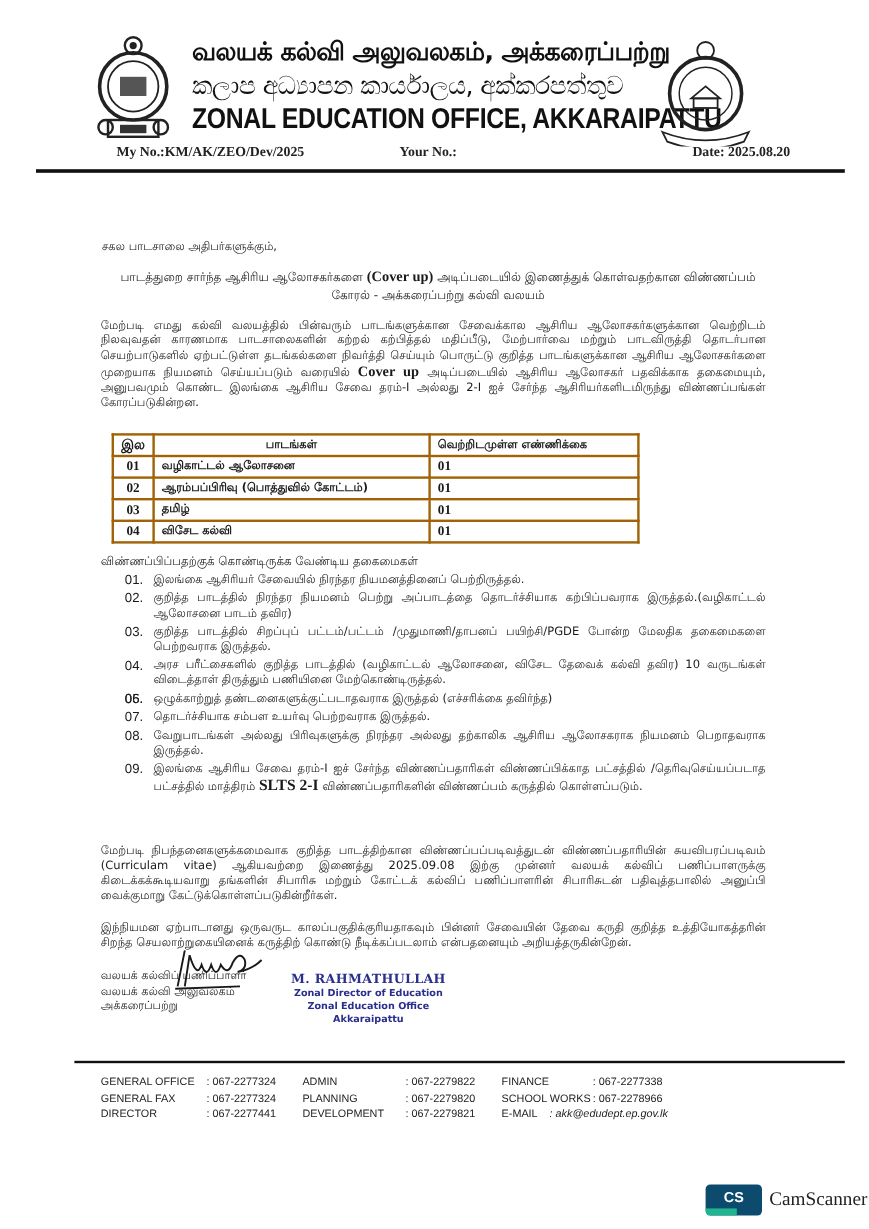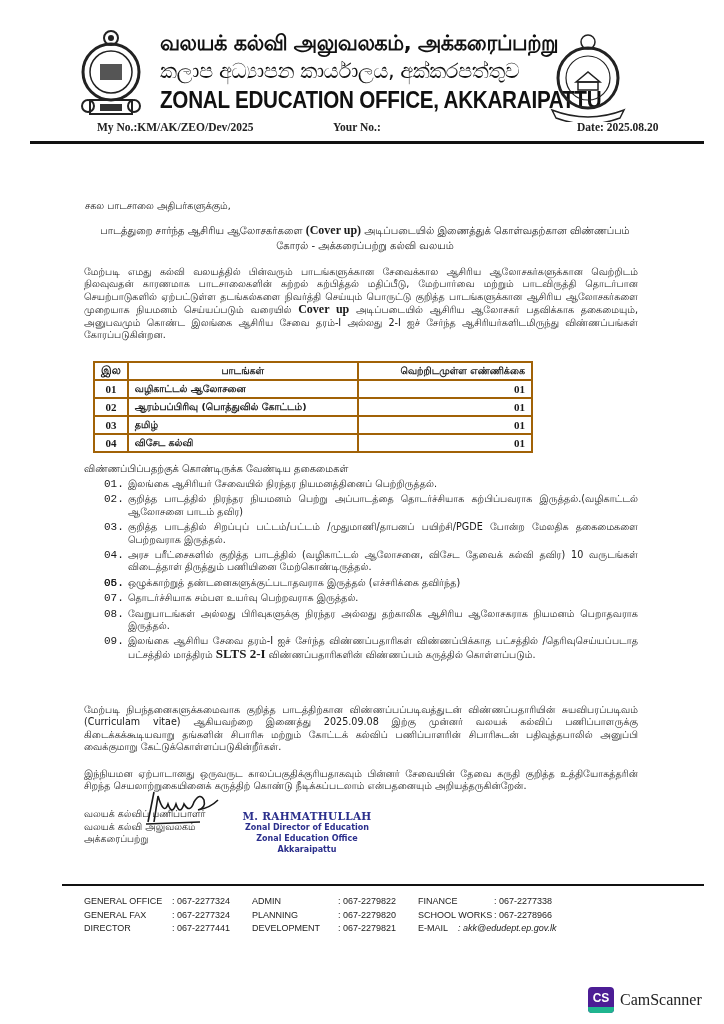--- a/index.html
+++ b/index.html
@@ -26,43 +26,43 @@
   .para b { font-family: "Liberation Serif", serif; font-size: 12px; }
   .p1 { top: 266px; }
   .p2 { top: 704px; }
   .p3 { top: 768px; }
 
   table.vac { position: absolute; left: 93px; top: 361px; width: 440px; border-collapse: collapse; font-family: "DejaVu Sans", sans-serif; font-size: 9.5px; }
   table.vac td, table.vac th { border: 2px solid #a16207; height: 18px; font-weight: bold; padding: 0 6px; }
   table.vac .c1 { width: 33px; text-align: center; font-family: "Liberation Serif", serif; font-size: 11px; }
   table.vac .c2 { width: 230px; }
   table.vac th.c2 { text-align: center; }
-  table.vac .c3 { text-align: right; }
+  table.vac .c3 { text-align: left; }
   table.vac td.c3 { font-family: "Liberation Serif", serif; font-size: 11px; }
 
   .qual-head { position: absolute; left: 84px; top: 463px; font-family: "DejaVu Sans", sans-serif; font-size: 9.8px; }
   .qual-list { position: absolute; left: 104px; top: 478px; width: 534px; font-family: "DejaVu Sans", sans-serif; font-size: 9.6px; line-height: 12.4px; }
   .qual-item { position: relative; padding-left: 24px; margin-bottom: 3px; text-align: justify; }
-  .qual-item .num { position: absolute; left: 0; top: 0; font-family: Liberation Mono, monospace; font-size: 11px; }
+  .qual-item .num { position: absolute; left: 0; top: 0; font-family: Liberation Sans, sans-serif; font-size: 11px; }
   .qual-item b { font-family: "Liberation Serif", serif; font-size: 13px; }
 
   .sig-block { position: absolute; left: 84px; top: 808px; font-family: "DejaVu Sans", sans-serif; font-size: 9.4px; line-height: 12.5px; }
   .signature { position: absolute; left: 140px; top: 786px; width: 90px; height: 40px; }
   .stamp { position: absolute; left: 232px; top: 810px; width: 150px; font-family: "DejaVu Sans", sans-serif; color: #2b2f8c; text-align: center; }
   .stamp .name { font-family: "DejaVu Serif", serif; font-weight: bold; font-size: 10.5px; letter-spacing: 0.3px; }
   .stamp .line { font-weight: bold; font-size: 8px; line-height: 11px; }
 
   .rule-bottom { position: absolute; left: 62px; top: 884px; width: 642px; height: 2px; background: #111; }
   .contacts { position: absolute; left: 84px; top: 896px; width: 600px; font-family: "Liberation Sans", sans-serif; font-size: 9px; color: #222; }
   .crow { position: relative; height: 13.5px; }
   .crow span { position: absolute; white-space: nowrap; }
   .email { font-style: italic; }
 
   .camscanner { position: absolute; left: 588px; top: 986px; height: 28px; display: flex; align-items: center; }
-  .cs-logo { width: 26px; height: 26px; border-radius: 4px; background: #4c1d95; position: relative; overflow: hidden; display: flex; align-items: center; justify-content: center; }
+  .cs-logo { width: 47px; height: 26px; border-radius: 4px; background: #0c4a6e; position: relative; overflow: hidden; display: flex; align-items: center; justify-content: center; }
   .cs-logo::after { content: ""; position: absolute; left: 0; bottom: 0; width: 26px; height: 6px; background: #1fb58f; }
   .cs-logo span { color: #fff; font-family: "Liberation Sans", sans-serif; font-weight: bold; font-size: 12px; margin-top: -4px; z-index: 1; }
   .cs-text { margin-left: 6px; font-family: "Liberation Serif", serif; font-size: 16px; color: #222; }
 </style>
 </head>
 <body>
 
 <div class="header">
   <svg class="emblem-left" viewBox="0 0 66 90">
     <circle cx="33" cy="10" r="7" fill="none" stroke="#222" stroke-width="2"></circle>

